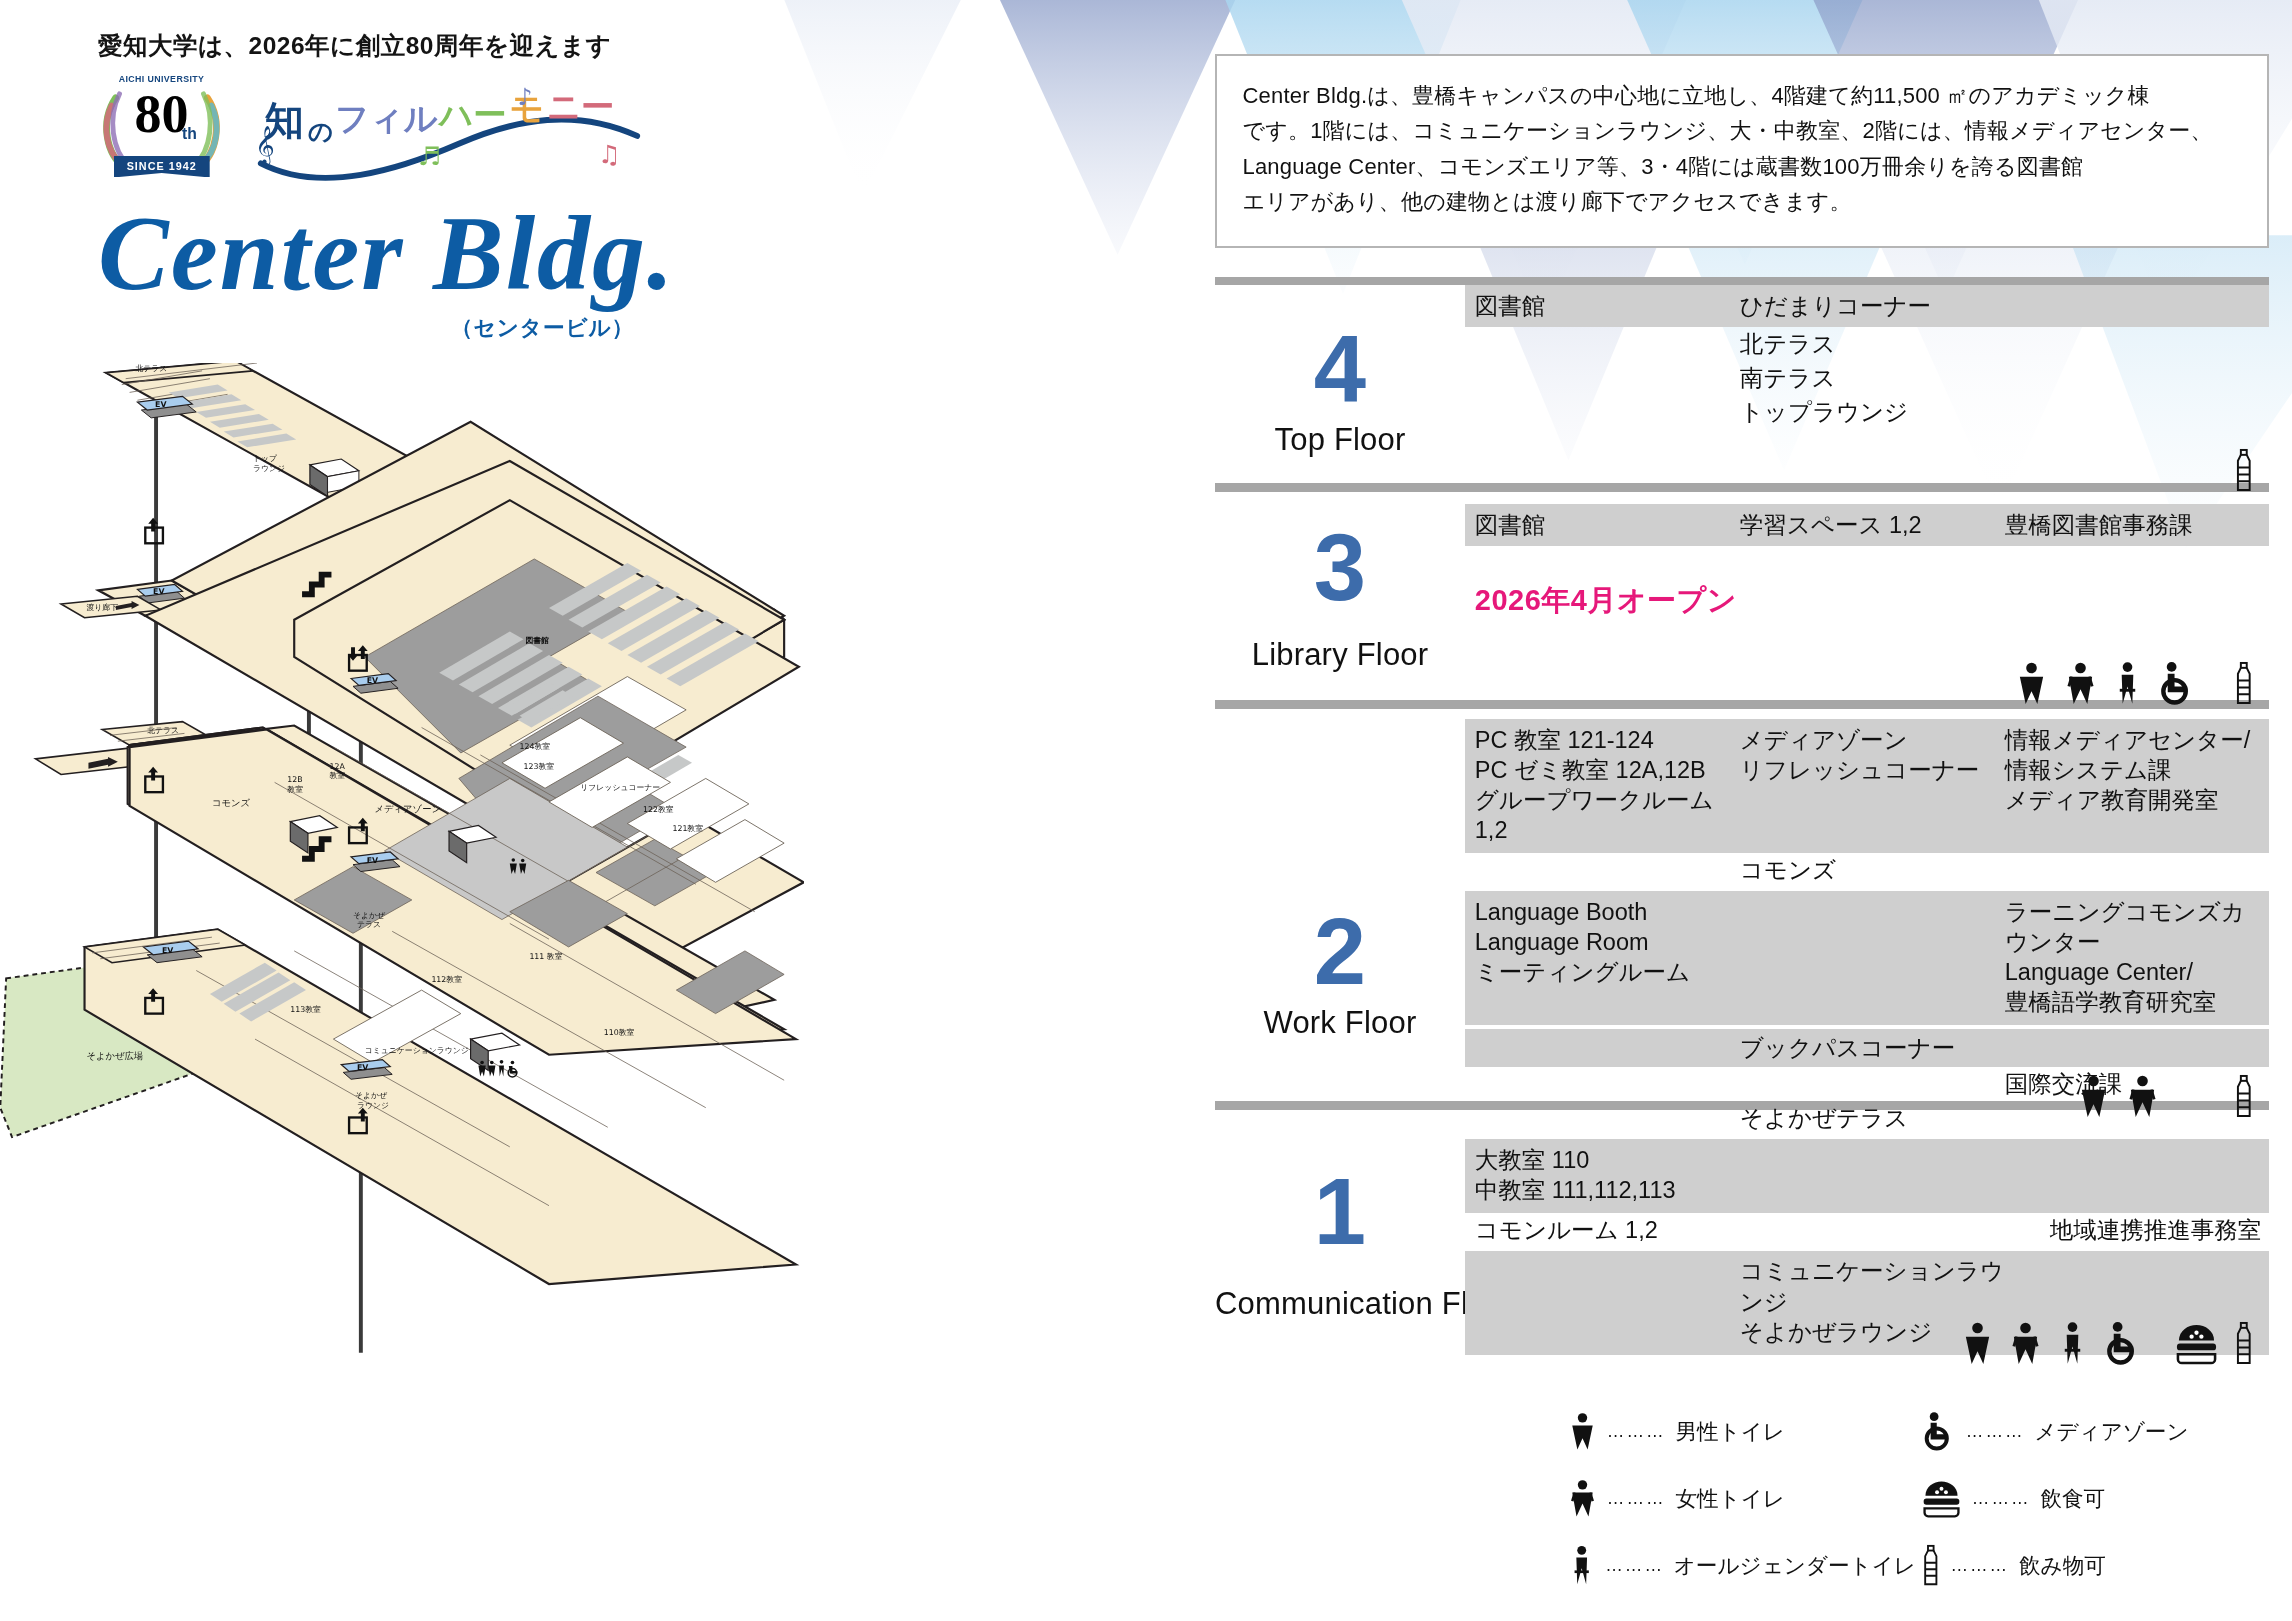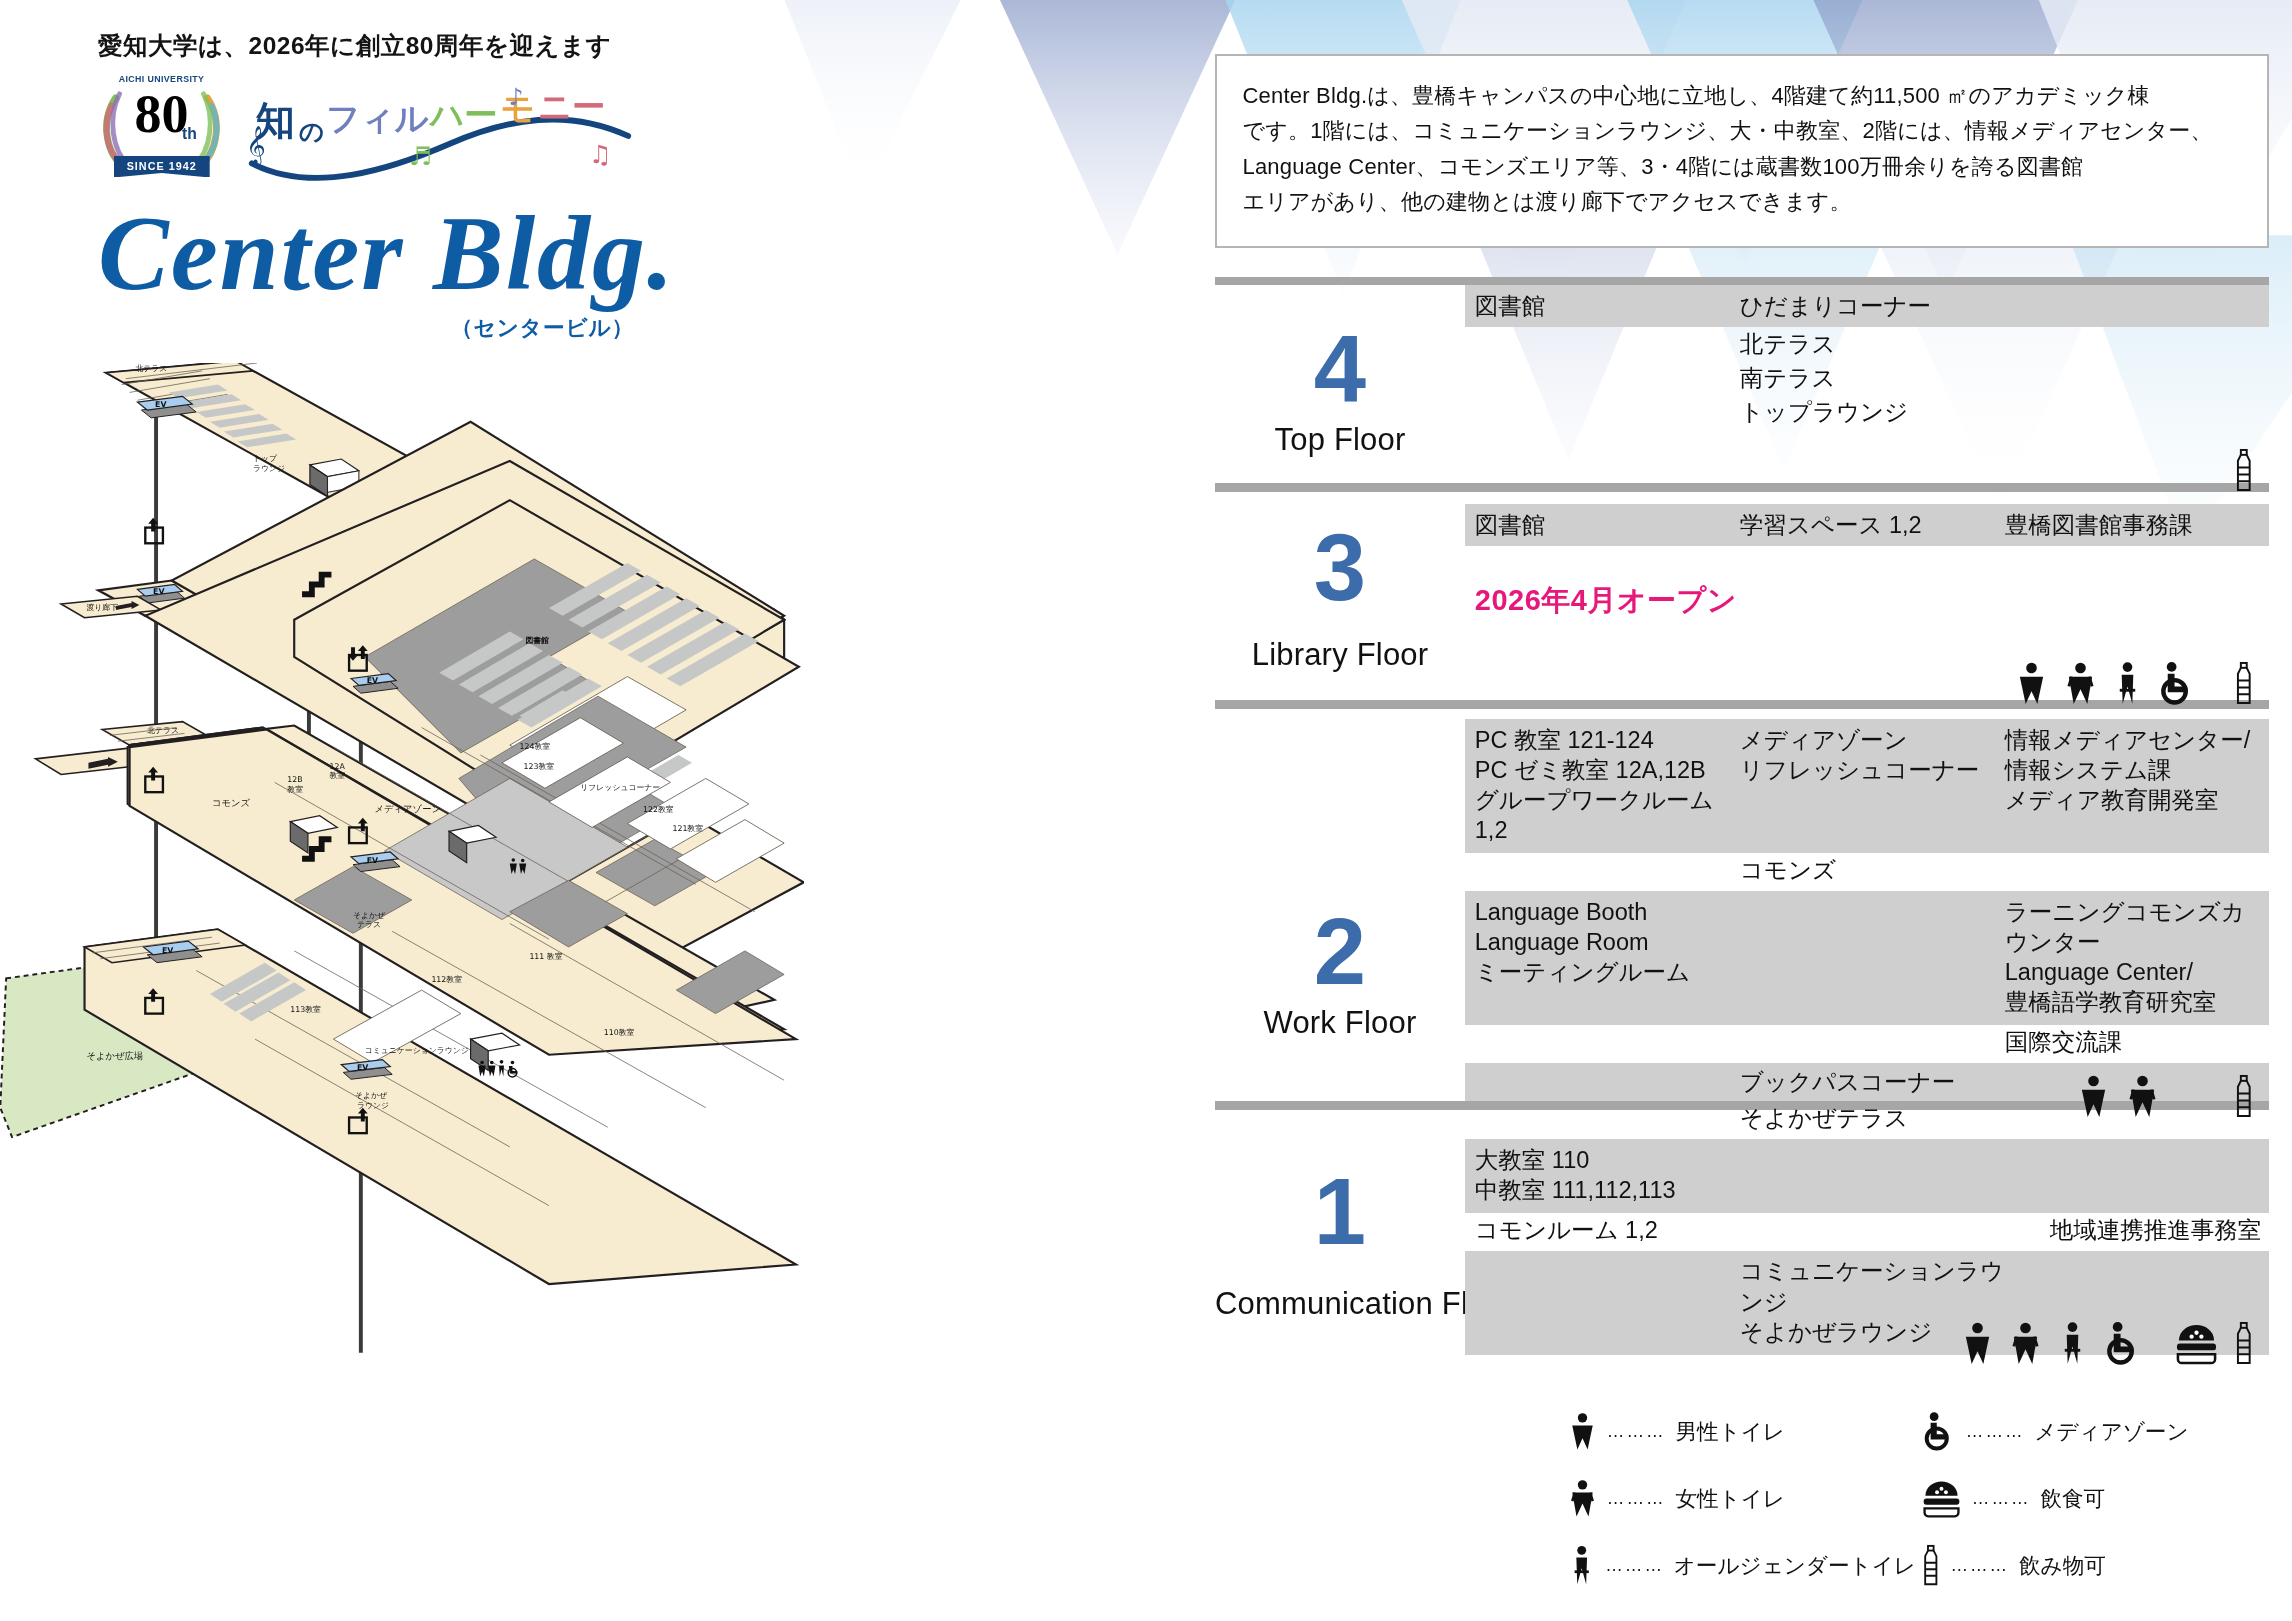--- a/index.html
+++ b/index.html
@@ -10,21 +10,21 @@
     color:#1a1a1a;
   }
   
   #bg-deco{position:absolute;inset:0;pointer-events:none;}
   
   #header-block{position:absolute;left:98px;top:29px;width:686px;}
   #anniv-tagline{
     font-size:24.5px;font-weight:bold;letter-spacing:0.5px;color:#141414;
     white-space:nowrap;
   }
-  #logo-row{display:flex;align-items:center;gap:19px;margin-top:11.8px;}
+  #logo-row{display:flex;align-items:center;gap:28px;margin-top:11.8px;}
   #seal-80{position:relative;width:127px;height:118px;flex:0 0 auto;}
   #seal-80 .au-text{
     position:absolute;left:0;top:0;width:127px;text-align:center;
     font-size:8.8px;font-weight:bold;color:#14457e;letter-spacing:0.4px;
   }
   #seal-80 .num80{
     position:absolute;left:0;top:13.7px;width:127px;text-align:center;
     font-size:54px;font-weight:bold;color:#000000;font-family:"Liberation Serif",serif;
     line-height:1;
   }
@@ -588,29 +588,29 @@
       </div>
       <div class="band rowline" style="padding:5.9px 7.8px 7.8px 9.8px;margin-top:3.9px;">
         <div class="c1 cell">Language Booth
 Language Room
 ミーティングルーム</div>
         <div class="c2 cell"></div>
         <div class="c3 cell">ラーニングコモンズカウンター
 Language Center/
 豊橋語学教育研究室</div>
       </div>
+      <div class="band rowline" style="padding:3.9px 7.8px 3.9px 9.8px;margin-top:3.9px;">
+        <div class="c1 cell"></div>
+        <div class="c2 cell">ブックパスコーナー</div>
+        <div class="c3 cell"></div>
+      </div>
       <div class="band clear rowline" style="padding:2px 7.8px 2px 9.8px;">
         <div class="c1 cell"></div>
         <div class="c2 cell"></div>
         <div class="c3 cell">国際交流課</div>
-      </div>
-      <div class="band rowline" style="padding:3.9px 7.8px 3.9px 9.8px;margin-top:3.9px;">
-        <div class="c1 cell"></div>
-        <div class="c2 cell">ブックパスコーナー</div>
-        <div class="c3 cell"></div>
       </div>
       <div class="band clear rowline" style="padding:2px 7.8px 2px 9.8px;">
         <div class="c1 cell"></div>
         <div class="c2 cell">そよかぜテラス</div>
         <div class="c3 cell"></div>
       </div>
       <div class="band clear rowline" style="padding:2px 7.8px 2px 9.8px;">
         <div class="c1 cell"></div>
         <div class="c2 cell">北テラス</div>
         <div class="c3 cell"></div>

